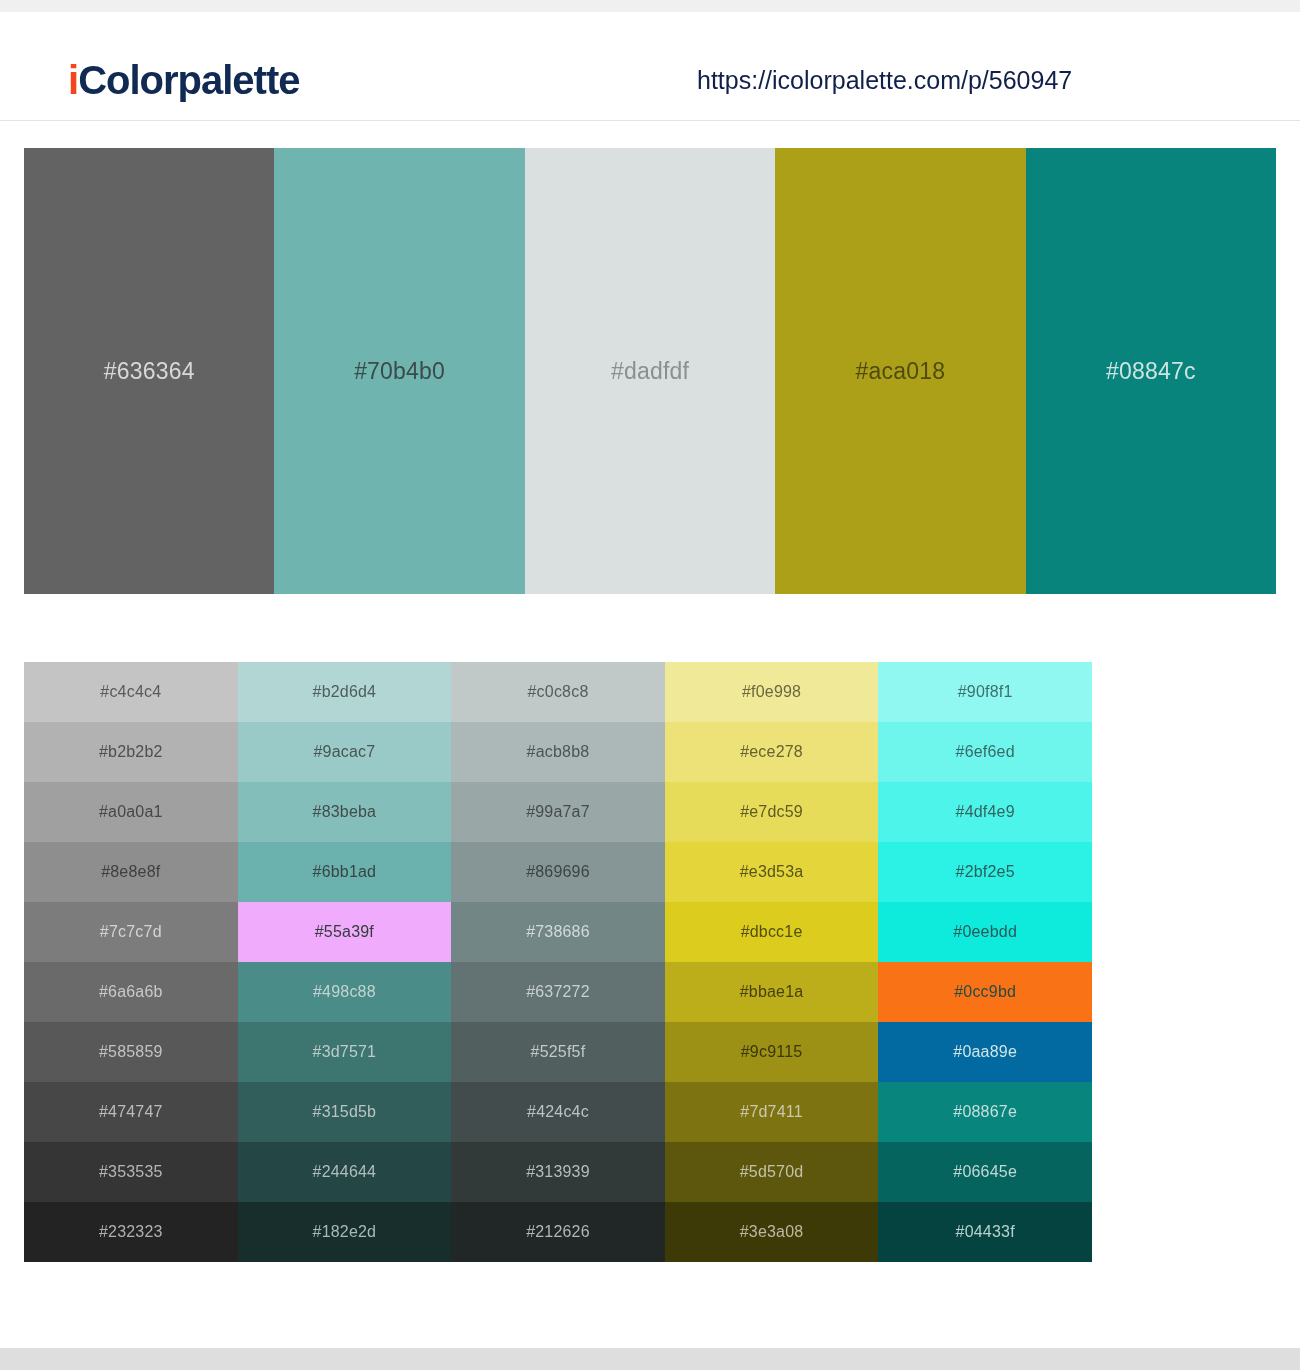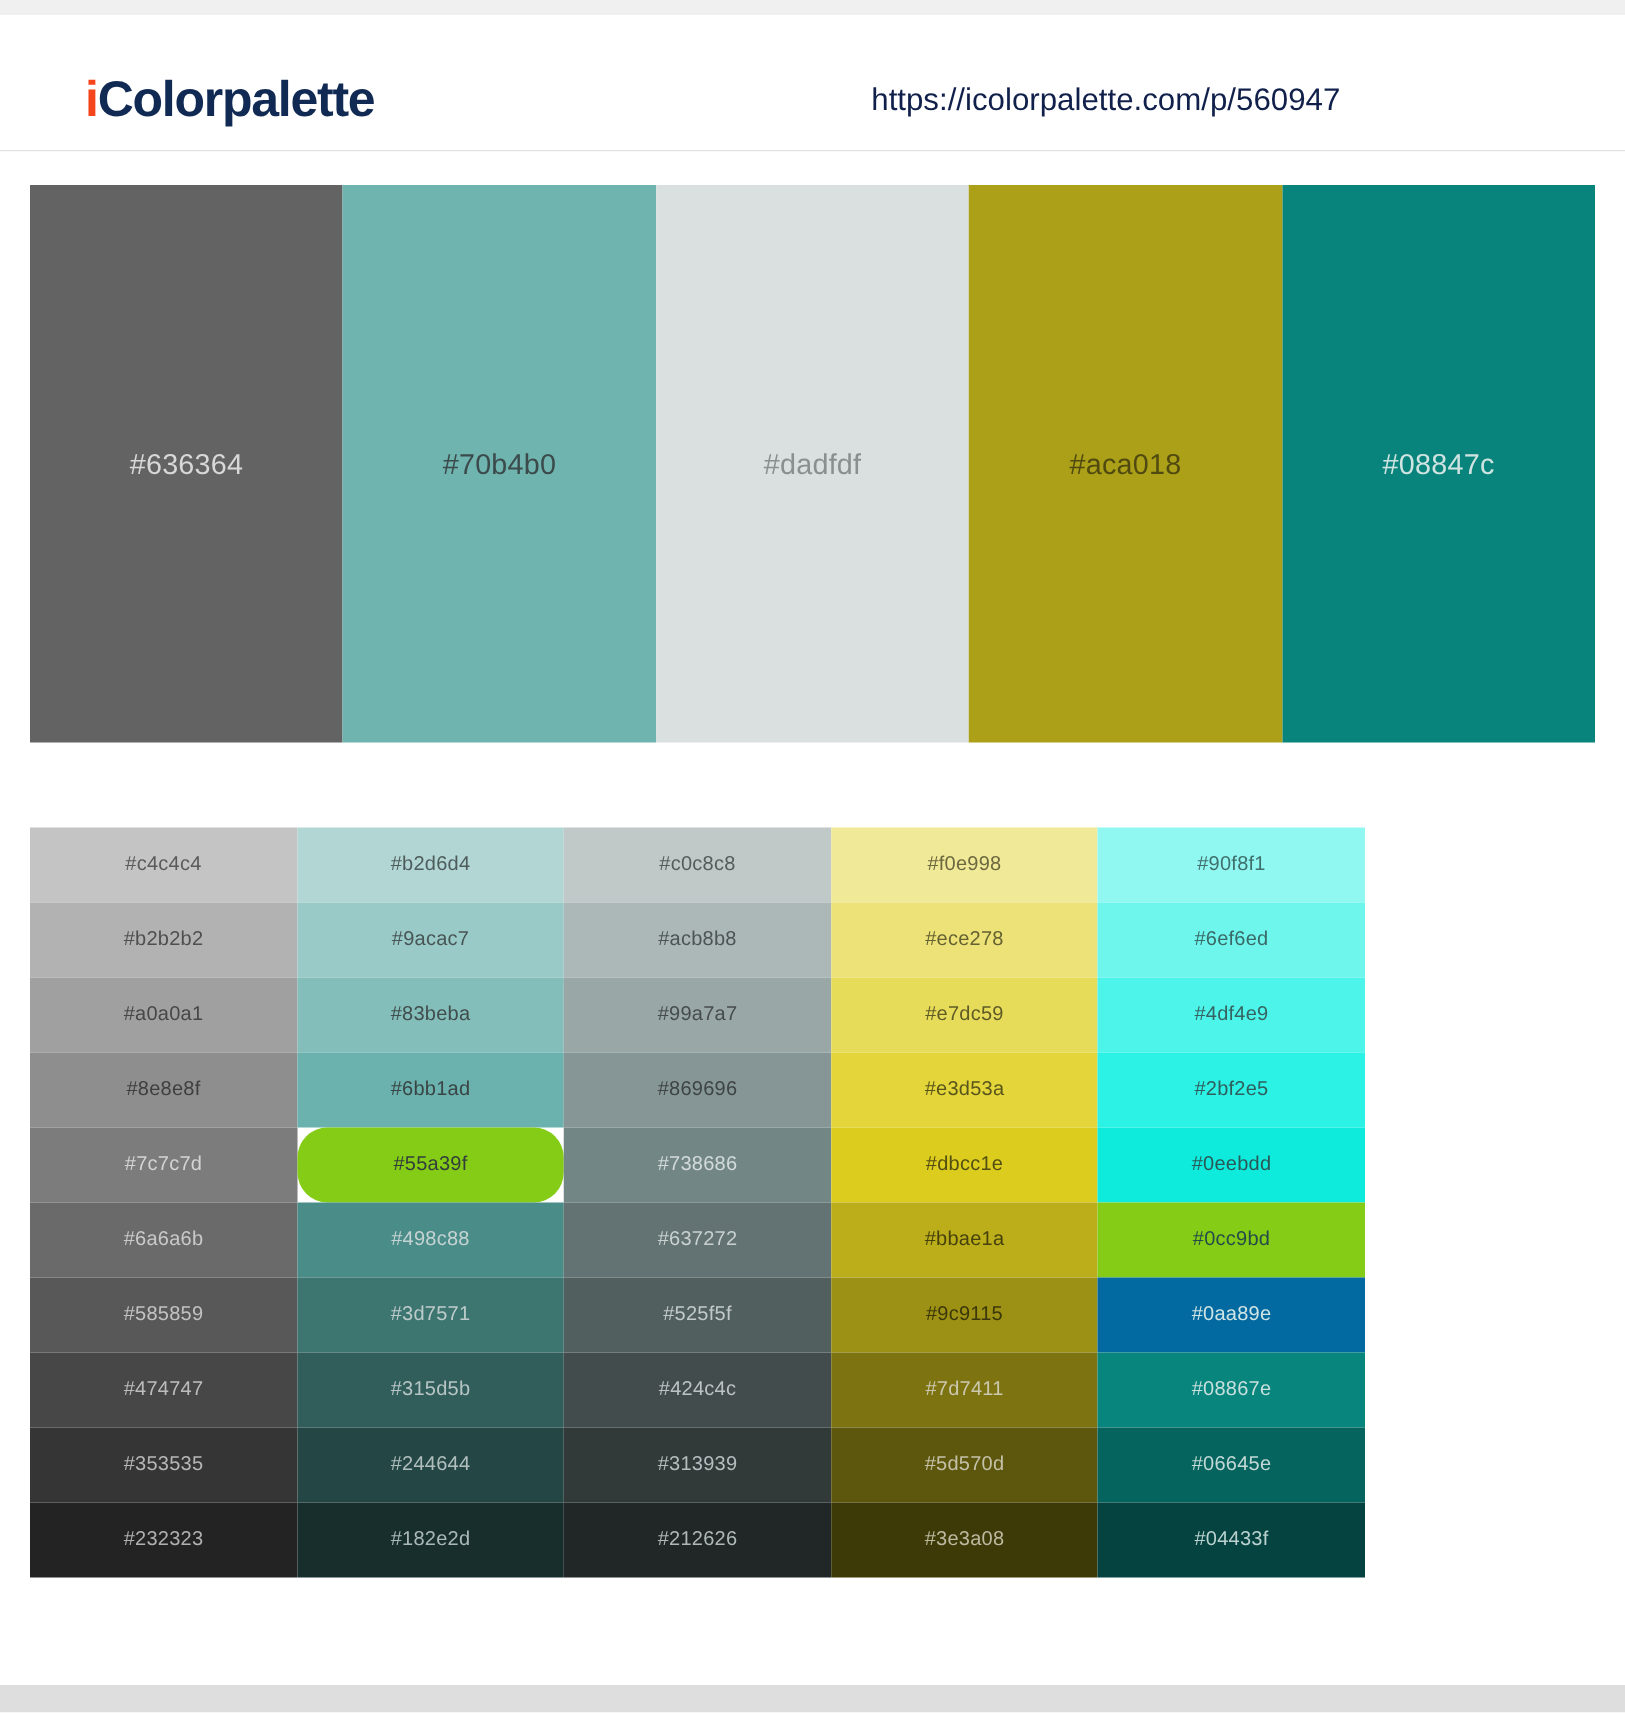--- a/index.html
+++ b/index.html
@@ -159,21 +159,21 @@
         <div class="shade-cell" style="background: rgb(88, 88, 89); color: rgb(194, 194, 194);">#585859</div>
         <div class="shade-cell" style="background: rgb(71, 71, 71); color: rgb(188, 188, 188);">#474747</div>
         <div class="shade-cell" style="background: rgb(53, 53, 53); color: rgb(182, 182, 182);">#353535</div>
         <div class="shade-cell" style="background: rgb(35, 35, 35); color: rgb(176, 176, 176);">#232323</div>
       </div>
       <div class="shade-col">
         <div class="shade-cell" style="background: rgb(178, 214, 212); color: rgb(78, 93, 92);">#b2d6d4</div>
         <div class="shade-cell" style="background: rgb(154, 202, 199); color: rgb(71, 85, 84);">#9acac7</div>
         <div class="shade-cell" style="background: rgb(131, 190, 186); color: rgb(65, 77, 76);">#83beba</div>
         <div class="shade-cell" style="background: rgb(107, 177, 173); color: rgb(57, 69, 68);">#6bb1ad</div>
-        <div class="shade-cell" style="background: #84cc16; color: rgb(51, 61, 60); border-radius: 24px;">#55a39f</div>
+        <div class="shade-cell" style="background: #f0abfc; color: rgb(51, 61, 60);">#55a39f</div>
         <div class="shade-cell" style="background: rgb(73, 140, 136); color: rgb(197, 211, 210);">#498c88</div>
         <div class="shade-cell" style="background: rgb(61, 117, 113); color: rgb(189, 204, 203);">#3d7571</div>
         <div class="shade-cell" style="background: rgb(49, 93, 91); color: rgb(182, 197, 196);">#315d5b</div>
         <div class="shade-cell" style="background: rgb(36, 70, 68); color: rgb(176, 191, 190);">#244644</div>
         <div class="shade-cell" style="background: rgb(24, 46, 45); color: rgb(170, 185, 184);">#182e2d</div>
       </div>
       <div class="shade-col">
         <div class="shade-cell" style="background: rgb(192, 200, 200); color: rgb(85, 92, 92);">#c0c8c8</div>
         <div class="shade-cell" style="background: rgb(172, 184, 184); color: rgb(77, 84, 84);">#acb8b8</div>
         <div class="shade-cell" style="background: rgb(153, 167, 167); color: rgb(70, 76, 76);">#99a7a7</div>
@@ -196,21 +196,21 @@
         <div class="shade-cell" style="background: rgb(125, 116, 17); color: rgb(204, 200, 176);">#7d7411</div>
         <div class="shade-cell" style="background: rgb(93, 87, 13); color: rgb(197, 193, 168);">#5d570d</div>
         <div class="shade-cell" style="background: rgb(62, 58, 8); color: rgb(189, 185, 160);">#3e3a08</div>
       </div>
       <div class="shade-col">
         <div class="shade-cell" style="background: rgb(144, 248, 241); color: rgb(64, 112, 109);">#90f8f1</div>
         <div class="shade-cell" style="background: rgb(110, 246, 237); color: rgb(58, 106, 103);">#6ef6ed</div>
         <div class="shade-cell" style="background: rgb(77, 244, 233); color: rgb(53, 100, 98);">#4df4e9</div>
         <div class="shade-cell" style="background: rgb(43, 242, 229); color: rgb(47, 94, 92);">#2bf2e5</div>
         <div class="shade-cell" style="background: rgb(14, 235, 221); color: rgb(42, 88, 86);">#0eebdd</div>
-        <div class="shade-cell" style="background: #84cc16; color: rgb(37, 75, 73);">#0cc9bd</div>
+        <div class="shade-cell" style="background: #f97316; color: rgb(37, 75, 73);">#0cc9bd</div>
         <div class="shade-cell" style="background: #0369a1; color: rgb(207, 230, 228);">#0aa89e</div>
         <div class="shade-cell" style="background: rgb(8, 134, 126); color: rgb(200, 223, 221);">#08867e</div>
         <div class="shade-cell" style="background: rgb(6, 100, 94); color: rgb(193, 216, 214);">#06645e</div>
         <div class="shade-cell" style="background: rgb(4, 67, 63); color: rgb(186, 209, 207);">#04433f</div>
       </div>
     </div>
 
   <div class="footer-band"></div>
 
 </div>

